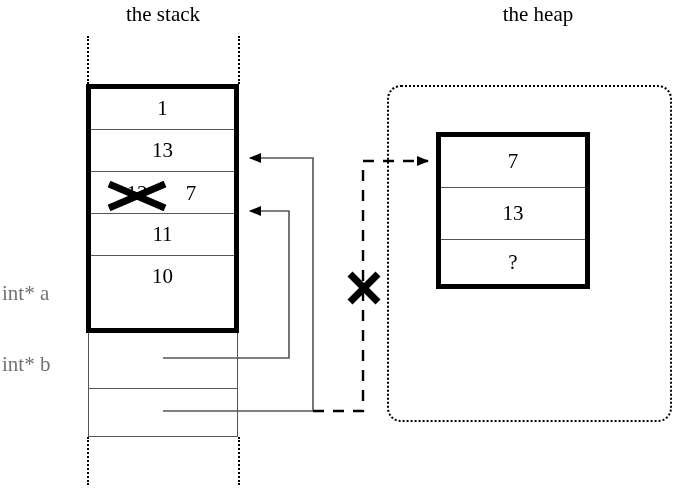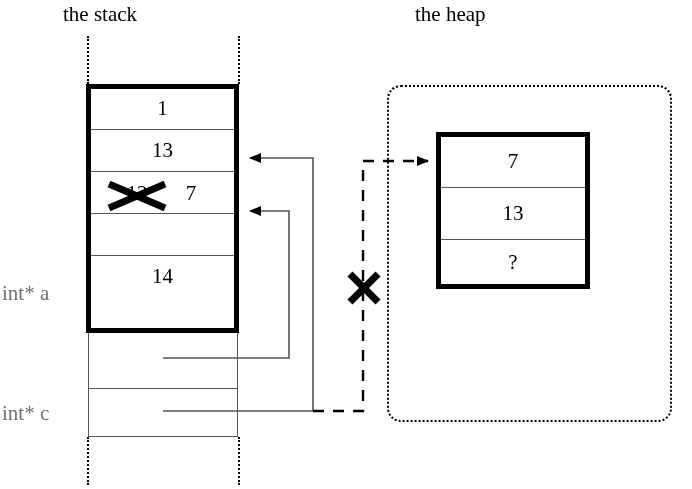--- a/index.html
+++ b/index.html
@@ -13,26 +13,26 @@
     height: 489px;
     background: #ffffff;
     font-family: "Liberation Serif", "DejaVu Serif", serif;
     color: #000000;
     overflow: hidden;
   }
   .heading {
     position: absolute;
     font-size: 21px;
     line-height: 21px;
-    text-align: left;
+    text-align: center;
     white-space: nowrap;
     color: #000;
   }
   #stack-heading { left: 63px; top: 4px; width: 200px; }
-  #heap-heading  { left: 415px; top: 4px; width: 200px; }
+  #heap-heading  { left: 438px; top: 4px; width: 200px; }
 
   
   .stack-guide {
     position: absolute;
     width: 0;
     border-left: 2px dotted #000;
   }
   #stack-guide-left-top   { left: 87px;  top: 36px;  height: 48px; }
   #stack-guide-right-top  { left: 238px; top: 36px;  height: 48px; }
   #stack-guide-left-bot   { left: 87px;  top: 437px; height: 48px; }
@@ -208,28 +208,29 @@
   <div class="cell-divider" style="top:171px"></div>
 
   <div id="old-value-12">12</div>
   <svg id="strike-12" viewBox="0 0 62 30">
     <line x1="3" y1="3" x2="59" y2="27" stroke="#000" stroke-width="7" stroke-linecap="butt"></line>
     <line x1="3" y1="27" x2="59" y2="3" stroke="#000" stroke-width="7" stroke-linecap="butt"></line>
   </svg>
   <div id="new-value-7">7</div>
   <div class="cell-divider" style="top:213px"></div>
 
+  <div class="cell" style="top:213px">11</div>
   <div class="cell-divider" style="top:255px"></div>
 
-  <div class="cell" style="top:255px">14</div>
+  <div class="cell" style="top:255px">10</div>
 
   <div class="cell-divider" style="top:388px;left:88px;width:150px;"></div>
 
   <div class="var-label" style="top:283px">int* a</div>
-  <div class="var-label" style="top:403px">int* c</div>
+  <div class="var-label" style="top:354px">int* b</div>
 
   <div id="heap-frame"></div>
   <div class="heap-cell" style="top:135px">7</div>
   <div class="heap-divider" style="top:187px"></div>
   <div class="heap-cell" style="top:187px">13</div>
   <div class="heap-divider" style="top:239px"></div>
   <div class="heap-cell" style="top:236px">?</div>
 
   <svg id="wires" viewBox="0 0 692 489">
     <defs>

